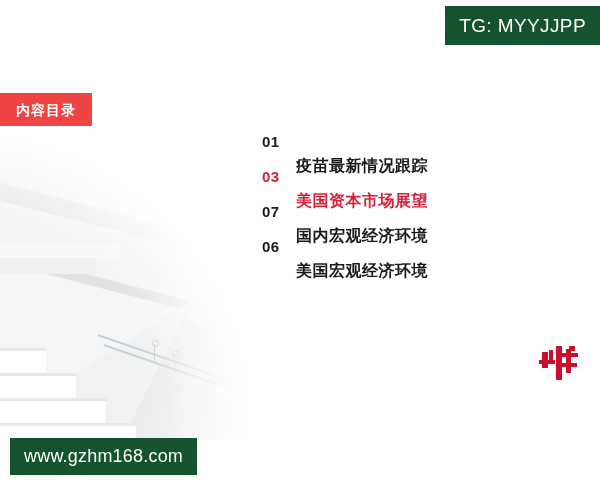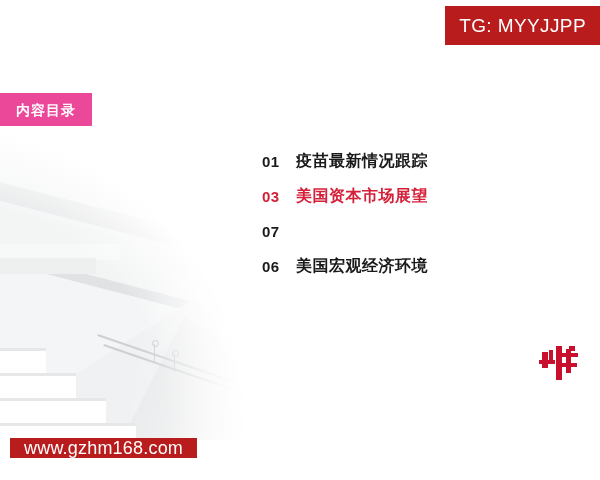--- a/index.html
+++ b/index.html
@@ -139,21 +139,21 @@
   .us1 { left: 0;  top: 196px; width: 120px; height: 16px; background:#f7f8f8; }
   .us2 { left: 0;  top: 210px; width: 96px;  height: 16px; background:#eef0f0; }
 
   
   .banner {
     position: absolute;
     left: 0;
     top: 93px;
     width: 92px;
     height: 33px;
-    background: #ec4899;
+    background: #ef4444;
     display: flex;
     align-items: center;
     justify-content: center;
   }
   .banner-label {
     color: #ffffff;
     font-size: 14px;
     font-weight: 700;
     letter-spacing: 1px;
     line-height: 1;
@@ -162,77 +162,78 @@
 
   
   .toc {
     position: absolute;
     left: 262px;
     top: 134px;
     width: 250px;
   }
   .toc-row {
     display: flex;
-    align-items: flex-end;
+    align-items: flex-start;
     height: 35px;
   }
   .toc-num {
     width: 34px;
     flex: 0 0 34px;
     font-size: 15px;
     font-weight: 700;
     color: #1a1a1a;
     letter-spacing: 0.5px;
     line-height: 1;
   }
   .toc-label {
     font-size: 16px;
     font-weight: 700;
     color: #1a1a1a;
     letter-spacing: 0.5px;
     line-height: 1;
     white-space: nowrap;
+    margin-top: 24px;
   }
   .toc-row.active .toc-num,
   .toc-row.active .toc-label {
     color: #d5203a;
   }
 
   
   .logo {
     position: absolute;
     left: 538px;
     top: 342px;
     width: 42px;
     height: 42px;
   }
   .logo svg { display: block; }
 
   
   .wm {
     position: absolute;
-    background: #b91c1c;
+    background: #14532d;
     color: #ffffff;
     display: flex;
     align-items: center;
     font-weight: 400;
     white-space: nowrap;
   }
   .wm-top {
     right: 0;
     top: 6px;
     height: 39px;
     padding: 0 14px;
     font-size: 19px;
     letter-spacing: 0.4px;
   }
   .wm-bottom {
     left: 10px;
     top: 438px;
-    height: 20px;
+    height: 37px;
     padding: 0 14px;
     font-size: 18px;
     letter-spacing: 0.2px;
   }
 </style>
 </head>
 <body>
 
 <div id="slide">
 
@@ -288,20 +289,21 @@
     </div>
 
 
     <div class="toc-row active">
       <span class="toc-num">03</span>
       <span class="toc-label">美国资本市场展望</span>
     </div>
 
     <div class="toc-row">
       <span class="toc-num">07</span>
+      <span class="toc-label">国内宏观经济环境</span>
     </div>
 
     <div class="toc-row">
       <span class="toc-num">06</span>
       <span class="toc-label">美国宏观经济环境</span>
     </div>
 
   </div>
 
   <div class="logo">

